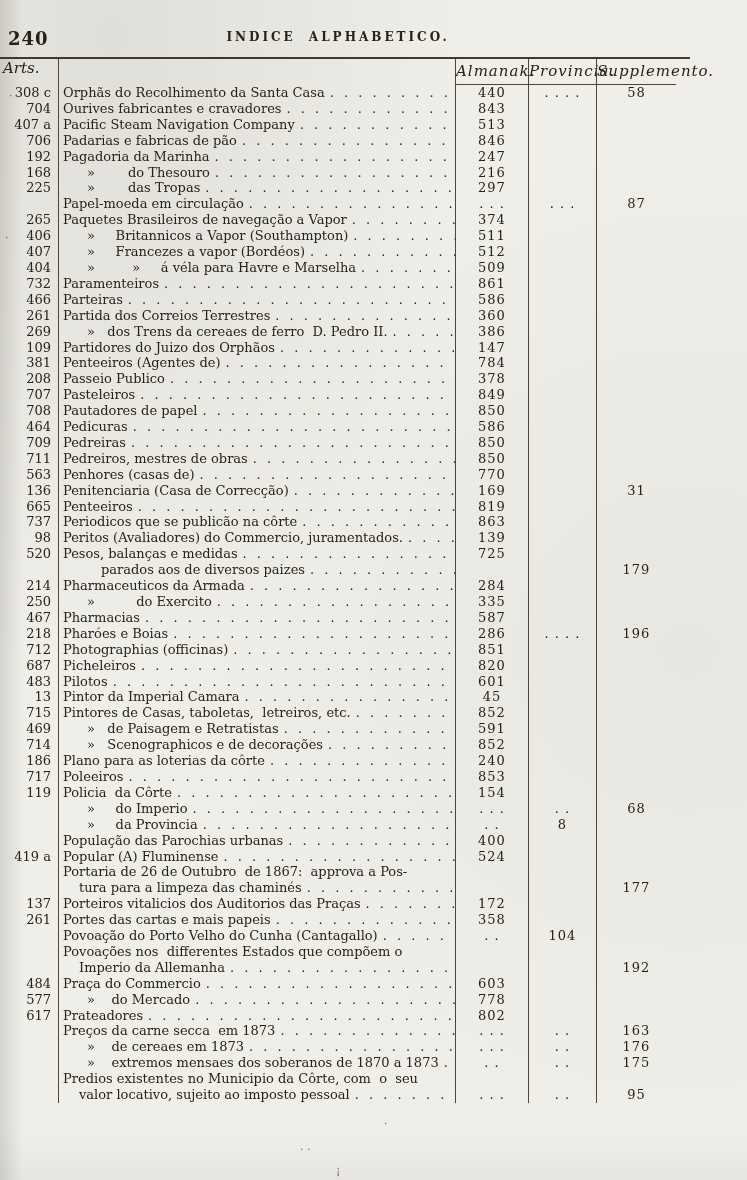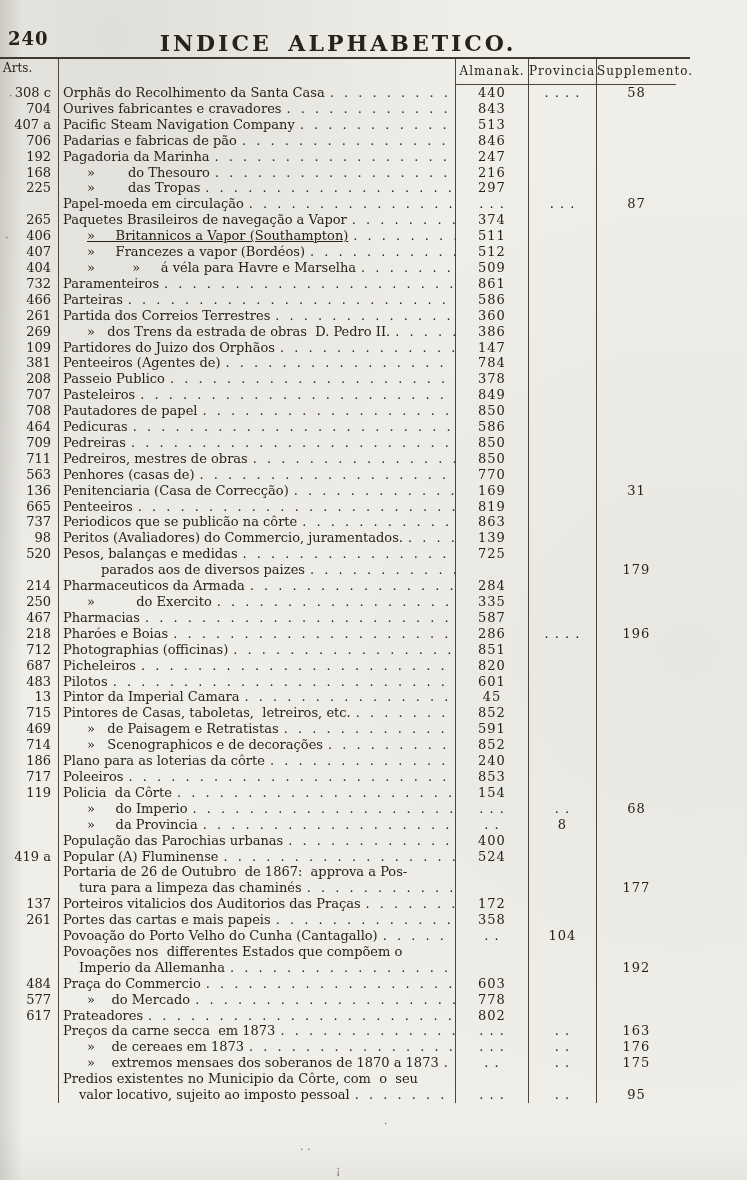--- a/index.html
+++ b/index.html
@@ -21,28 +21,28 @@
       linear-gradient(0deg, rgba(70,66,55,.05), rgba(70,66,55,0) 4%),
       #efeee9;
   }
   .head { position: relative; height: 54px; }
   .pgnum {
     position: absolute; left: 8px; top: 28px;
     font-weight: bold; font-size: 18px; letter-spacing: 1px;
   }
   .title {
     position: absolute; left: 0; top: 30px; width: 676px; margin: 0;
-    text-align: center; font-size: 22px; font-weight: bold;
+    text-align: center; font-size: 12px; font-weight: bold;
     letter-spacing: 3px; word-spacing: 6px;
   }
   .toprule { width: 690px; border-top: 2px solid #3d3a30; margin-top: 3px; }
 
   .thead, .tr { display: grid; grid-template-columns: 58px 398px 72px 68px 80px; }
   .thead { height: 26px; }
-  .thead .td { line-height: 24px; font-size: 12px; }
+  .thead .td { line-height: 24px; font-size: 15px; font-style: italic; }
   .thead .c-arts { text-align: left; padding-left: 3px; line-height: 18px; }
   .thead .c-al, .thead .c-pr, .thead .c-su { border-bottom: 1px solid #4a463a; }
 
   .td { line-height: 15.9px; font-size: 13px; min-height: 15.9px; }
   .c-arts { text-align: right; padding-right: 7px; }
   .c-entry {
     border-left: 1px solid #4a463a; border-right: 1px solid #4a463a;
     padding-left: 4px; display: flex; overflow: hidden;
   }
   .c-pr, .c-su { border-left: 1px solid #4a463a; }
@@ -163,21 +163,21 @@
           <span class="etext">Paquetes Brasileiros de navegação a Vapor</span>
           <span class="leader">. . . . . . . . . . . . . . . . . . . . . . . . . . . . . . . . . . . . . . . . . . . . . . . . . . . . . . . . . . . . . . . . . . . . . .</span>
         </div>
         <div class="td c-al">374</div>
         <div class="td c-pr"></div>
         <div class="td c-su"></div>
       </div>
       <div class="tr">
         <div class="td c-arts">406</div>
         <div class="td c-entry">
-          <span class="etext" style="padding-left: 24px; text-decoration: underline;">»     Britannicos a Vapor (Southampton)</span>
+          <span class="etext" style="padding-left: 24px;">»     Britannicos a Vapor (Southampton)</span>
           <span class="leader">. . . . . . . . . . . . . . . . . . . . . . . . . . . . . . . . . . . . . . . . . . . . . . . . . . . . . . . . . . . . . . . . . . . . . .</span>
         </div>
         <div class="td c-al">511</div>
         <div class="td c-pr"></div>
         <div class="td c-su"></div>
       </div>
       <div class="tr">
         <div class="td c-arts">407</div>
         <div class="td c-entry">
           <span class="etext" style="padding-left: 24px;">»     Francezes a vapor (Bordéos)</span>
@@ -223,21 +223,21 @@
           <span class="etext">Partida dos Correios Terrestres</span>
           <span class="leader">. . . . . . . . . . . . . . . . . . . . . . . . . . . . . . . . . . . . . . . . . . . . . . . . . . . . . . . . . . . . . . . . . . . . . .</span>
         </div>
         <div class="td c-al">360</div>
         <div class="td c-pr"></div>
         <div class="td c-su"></div>
       </div>
       <div class="tr">
         <div class="td c-arts">269</div>
         <div class="td c-entry">
-          <span class="etext" style="padding-left: 24px;">»   dos Trens da estrada de obras  D. Pedro II.</span>
+          <span class="etext" style="padding-left: 24px;">»   dos Trens da cereaes de ferro  D. Pedro II.</span>
           <span class="leader">. . . . . . . . . . . . . . . . . . . . . . . . . . . . . . . . . . . . . . . . . . . . . . . . . . . . . . . . . . . . . . . . . . . . . .</span>
         </div>
         <div class="td c-al">386</div>
         <div class="td c-pr"></div>
         <div class="td c-su"></div>
       </div>
       <div class="tr">
         <div class="td c-arts">109</div>
         <div class="td c-entry">
           <span class="etext">Partidores do Juizo dos Orphãos</span>

